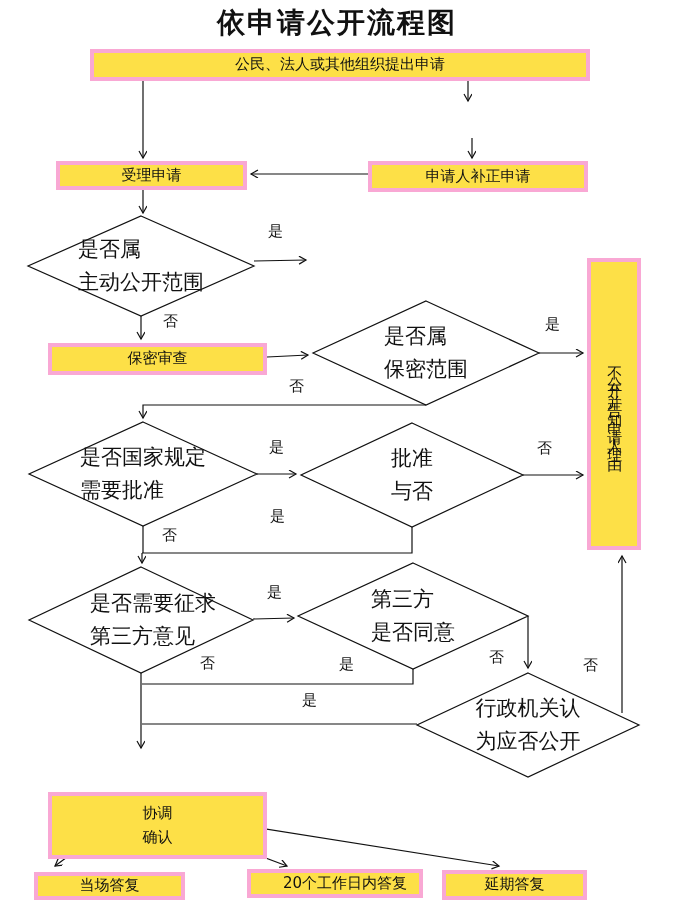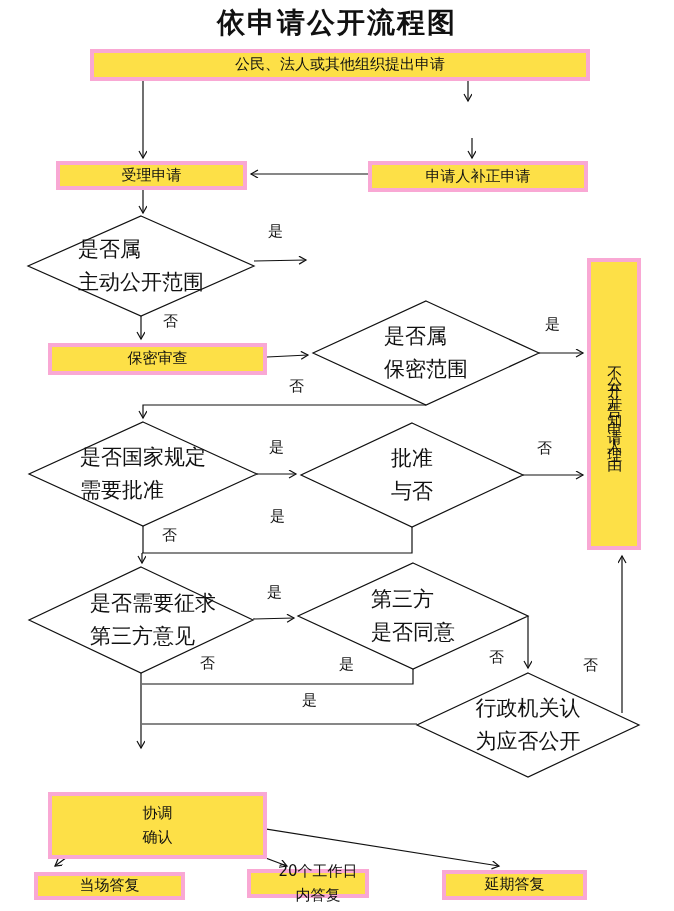--- a/index.html
+++ b/index.html
@@ -113,21 +113,21 @@
 
   <div class="box" style="left:48px;top:752px;width:219px;height:67px;margin-top:40px;">
     <span>协调</span>
     <span>确认</span>
   </div>
 
   <div class="box" style="left:34px;top:872px;width:151px;height:28px;">
     <span>当场答复</span>
   </div>
 
-  <div class="box" style="left:247px;top:869px;width:122px;height:29px;padding-left:20px;">
+  <div class="box" style="left:247px;top:869px;width:176px;height:29px;padding-left:20px;">
     <span>20个工作日内答复</span>
   </div>
 
   <div class="box" style="left:442px;top:870px;width:145px;height:30px;justify-content:center;">
     <span>延期答复</span>
   </div>
 
   <div class="dtext" style="left:141px;top:266px;">
     <div>是否属</div>
     <div>主动公开范围</div>

